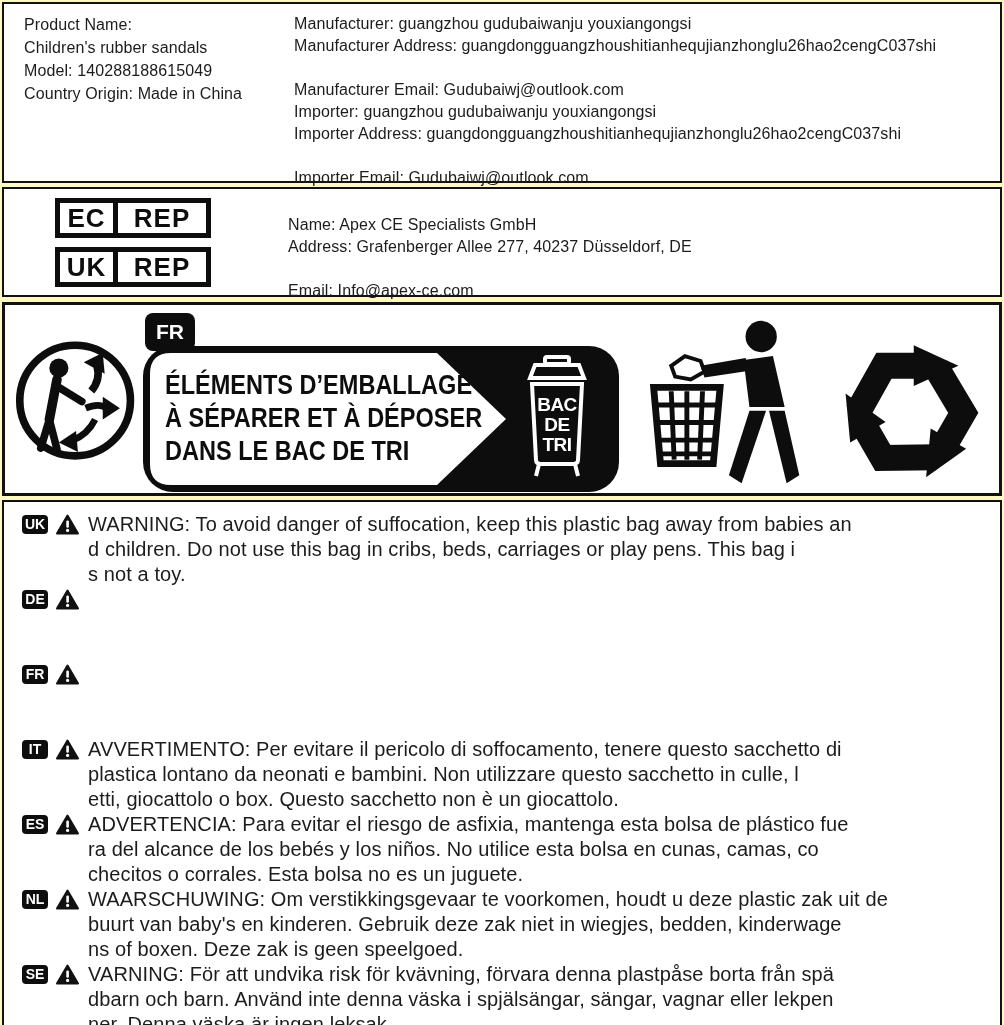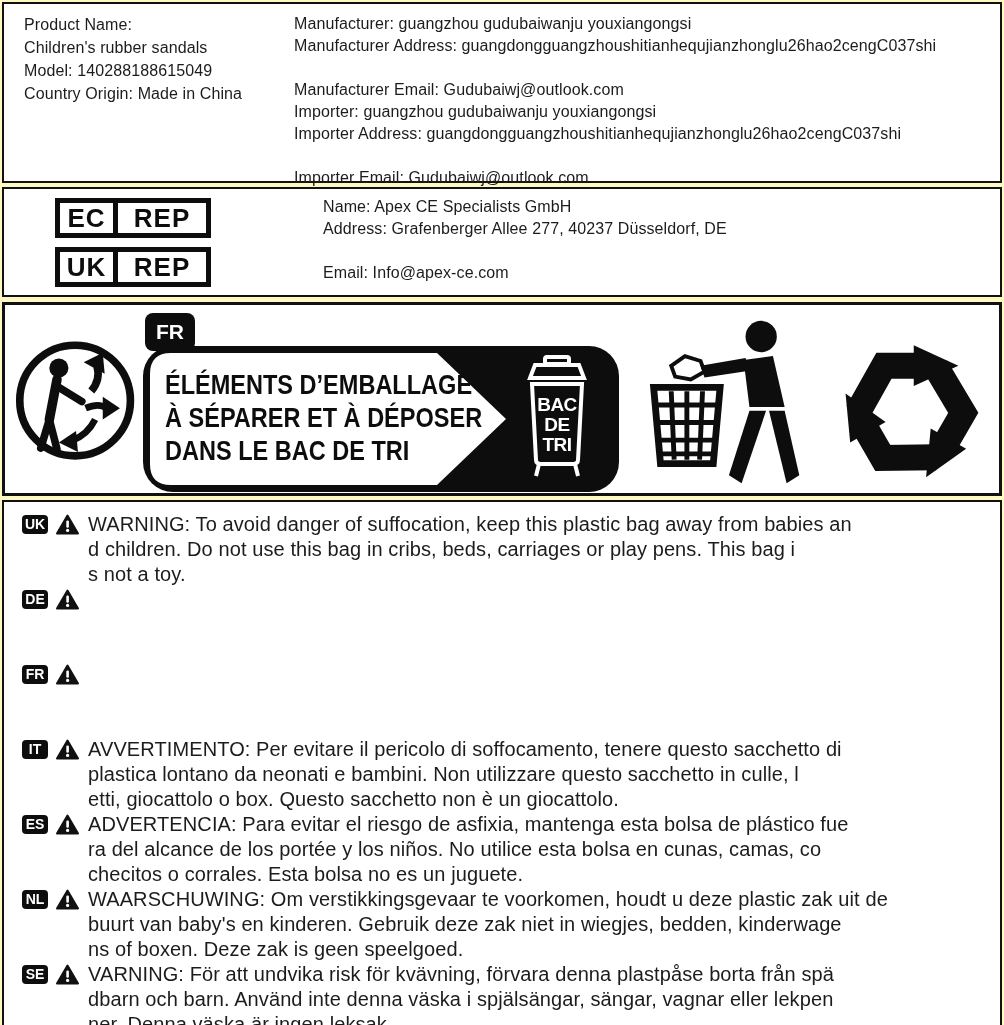--- a/index.html
+++ b/index.html
@@ -14,21 +14,21 @@
   .info-left { left:20px; top:9px; line-height:23px; }
   .info-right { left:290px; top:9px; }
 
   
   .box-rep { top:187px; height:110px; }
   .rep-badges { position:absolute; left:30px; top:9px;padding-left:21px; }
   .rep-badge { display:flex; border:5px solid #0d0d0d; width:156px; height:40px; margin-bottom:9px; background:#fff; }
   .rep-cell { display:flex; align-items:center; justify-content:center; font-weight:900; font-size:26px; letter-spacing:1px; color:#0d0d0d; }
   .rep-cell.code { width:58px; border-right:5px solid #0d0d0d; }
   .rep-cell.label { flex:1; }
-  .rep-right { left:284px; top:7px;margin-left:35px; }
+  .rep-right { left:284px; top:25px; }
 
   
   .box-recycle { top:302px; height:194px; border-width:3px; }
   .tri-man { position:absolute; left:10px; top:22px; }
   .banner-wrap { position:absolute; left:136px; top:8px; width:482px; height:182px; }
   .fr-tab { position:absolute; left:4px; top:0; width:50px; height:38px; background:#0d0d0d; border-radius:8px;
             color:#fff; font-weight:800; font-size:21px; display:flex; align-items:center; justify-content:center; }
   .banner-body { position:absolute; left:0; top:31px; }
   .banner-text { position:absolute; left:24px; top:55px; font-weight:700; font-size:28px; line-height:33px;
                  color:#0d0d0d; white-space:pre-line; transform:scaleX(.84); transform-origin:0 0; letter-spacing:0; }
@@ -188,21 +188,21 @@
 etti, giocattolo o box. Questo sacchetto non è un giocattolo.</div>
         </div>
         <div class="warn-row">
           <span class="lang-badge">ES</span>
           <span class="warn-tri"><svg width="23" height="21" viewBox="0 0 23 21">
               <path d="M11.5 1.5 L22 19.5 H1 Z" fill="#111" stroke="#111" stroke-width="2" stroke-linejoin="round"></path>
               <rect x="10.3" y="6.5" width="2.6" height="7.2" rx="1.2" fill="#fff"></rect>
               <circle cx="11.6" cy="16.4" r="1.6" fill="#fff"></circle>
             </svg></span>
           <div class="warn-text">ADVERTENCIA: Para evitar el riesgo de asfixia, mantenga esta bolsa de plástico fue
-ra del alcance de los portée y los niños. No utilice esta bolsa en cunas, camas, co
+ra del alcance de los bebés y los niños. No utilice esta bolsa en cunas, camas, co
 checitos o corrales. Esta bolsa no es un juguete.</div>
         </div>
         <div class="warn-row">
           <span class="lang-badge">NL</span>
           <span class="warn-tri"><svg width="23" height="21" viewBox="0 0 23 21">
               <path d="M11.5 1.5 L22 19.5 H1 Z" fill="#111" stroke="#111" stroke-width="2" stroke-linejoin="round"></path>
               <rect x="10.3" y="6.5" width="2.6" height="7.2" rx="1.2" fill="#fff"></rect>
               <circle cx="11.6" cy="16.4" r="1.6" fill="#fff"></circle>
             </svg></span>
           <div class="warn-text">WAARSCHUWING: Om verstikkingsgevaar te voorkomen, houdt u deze plastic zak uit de

